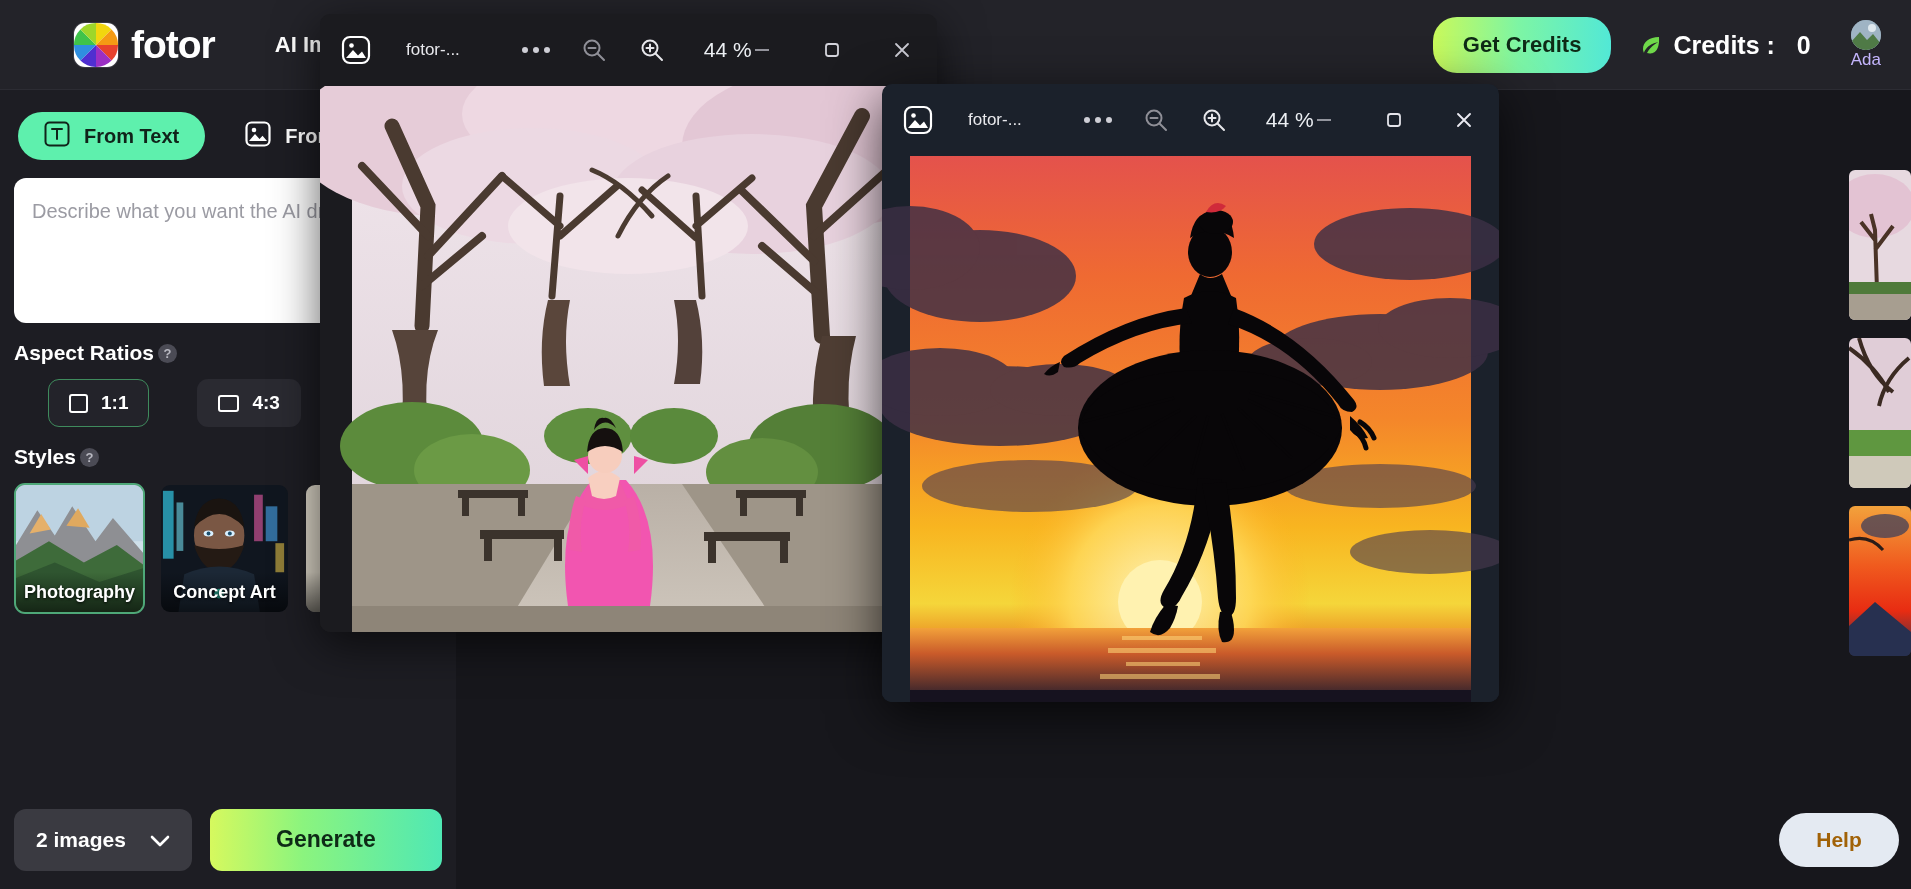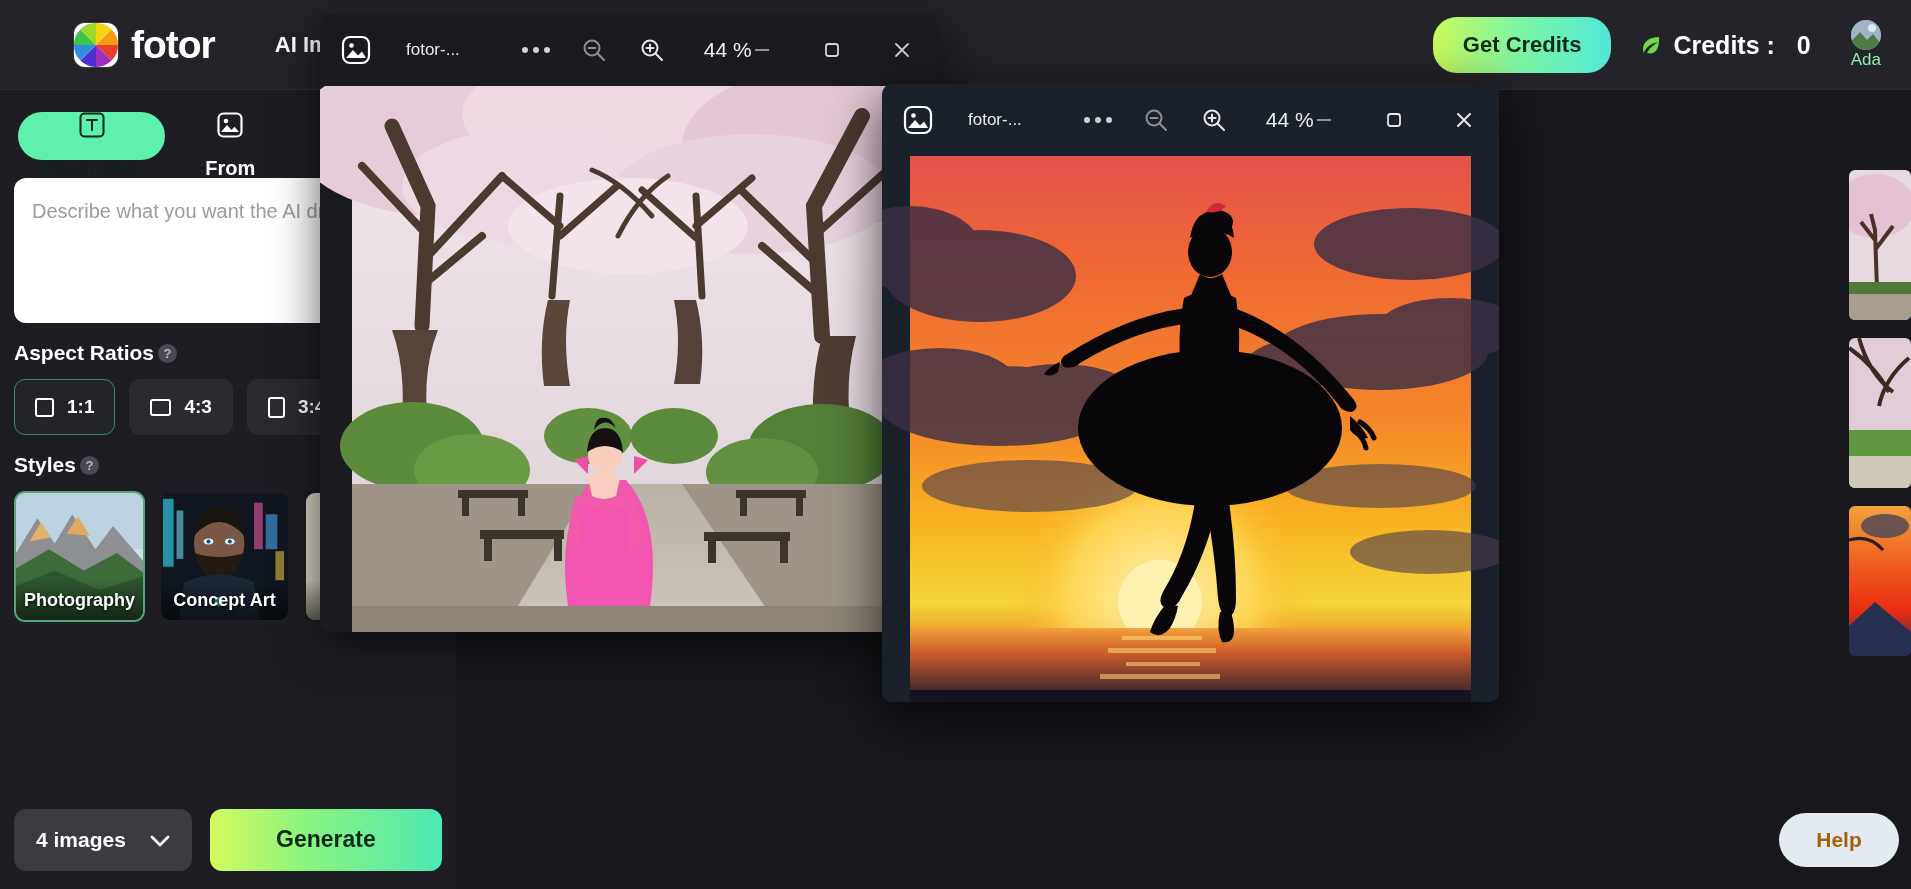--- a/index.html
+++ b/index.html
@@ -34,57 +34,56 @@
     height:56px; padding:0 30px; border:none; border-radius:24px;
     background:linear-gradient(90deg,#c9f95a 0%,#7df5a4 48%,#52e8d6 100%);
     color:#0e2a16; font-size:22px; font-weight:700; cursor:pointer;
     font-family:"Liberation Sans", sans-serif;
   }
   .credits-box { display:flex; align-items:center; margin-left:28px; color:#fff; font-size:25px; font-weight:600; }
   .leaf-icon { margin-right:10px; display:flex; }
   .credits-num { margin-left:22px; font-weight:700; }
   .avatar-box { margin-left:40px; display:flex; flex-direction:column; align-items:center; }
   .avatar { width:30px; height:30px; border-radius:50%; overflow:hidden; background:#6d7f8c; position:relative; }
-  .avatar-name { color:#86efac; font-size:17px; margin-top:0px; font-weight:500; }
+  .avatar-name { color:#c4b5fd; font-size:17px; margin-top:0px; font-weight:500; }
 
   
   .left-panel {
     position:absolute; left:0; top:90px; width:456px; height:799px;
     background:#1d1d23; display:flex; flex-direction:column;
   }
   .mode-tabs { display:flex; gap:14px; padding:22px 18px 18px 18px; align-items:center; }
   .tab {
     display:flex; align-items:center; gap:14px; height:48px; padding:0 26px;
     border-radius:24px; font-size:20px; font-weight:700; cursor:pointer;
     color:#fff; background:transparent; border:none; white-space:nowrap;
     font-family:"Liberation Sans", sans-serif;
-    flex-direction:column;
   }
   .tab.active { background:#5ef0ad; color:#10231a; }
   .tab svg { flex:none; }
 
   .prompt-wrap { padding:0 14px; }
   .prompt-box {
     width:428px; height:145px; background:#fff; border-radius:12px;
     padding:20px 18px; position:relative;
   }
   .prompt-ph { color:#9b9ba3; font-size:20px; line-height:1.3; }
 
   .section { padding:18px 14px 0 14px; }
   .section-head { display:flex; align-items:center; gap:4px; margin-bottom:14px; }
   .section-title { color:#fff; font-size:21px; font-weight:700; }
   .q-icon {
     width:19px; height:19px; border-radius:50%; background:#4b4b55; color:#b9b9c2;
     font-size:13px; display:flex; align-items:center; justify-content:center; font-weight:700;
   }
   .ratio-row { display:flex; gap:14px; }
   .ratio-chip {
-    display:flex; align-items:center; gap:13px; height:56px; padding:0 20px;
+    display:flex; align-items:center; gap:13px; height:48px; padding:0 20px;
     border-radius:11px; background:#2a2a31; color:#fff; font-size:19px; font-weight:600;
-    border:1.5px solid transparent; cursor:pointer;
+    border:1.5px solid transparent; cursor:pointer;margin-left:34px;
   }
   .ratio-chip.sel { border-color:#3f8b5d; background:#23232a; }
   .sq { border:2.2px solid #fff; border-radius:3px; }
   .sq11 { width:19px; height:19px; }
   .sq43 { width:21px; height:17px; }
   .sq34 { width:17px; height:21px; }
 
   .styles-row { display:flex; gap:14px; margin-top:2px; }
   .style-card {
     width:131px; height:131px; border-radius:11px; overflow:hidden; position:relative;
@@ -309,21 +308,21 @@
               <path d="M58 0 q-8 44 6 72" stroke="#8ff0d8" stroke-width="4" fill="none"></path>
             </svg>
             <div class="style-label"></div>
           </div>
 
         </div>
       </div>
 
       <div class="bottom-bar">
         <div class="count-select">
-          <span>4 images</span>
+          <span>2 images</span>
           <span>
             <svg width="20" height="12" viewBox="0 0 20 12">
                 <path d="M2 2 L10 10 L18 2" stroke="#fff" stroke-width="2.6" fill="none" stroke-linecap="round" stroke-linejoin="round"></path>
               </svg>
           </span>
         </div>
         <button class="generate-btn">Generate</button>
       </div>
     </div>
 

